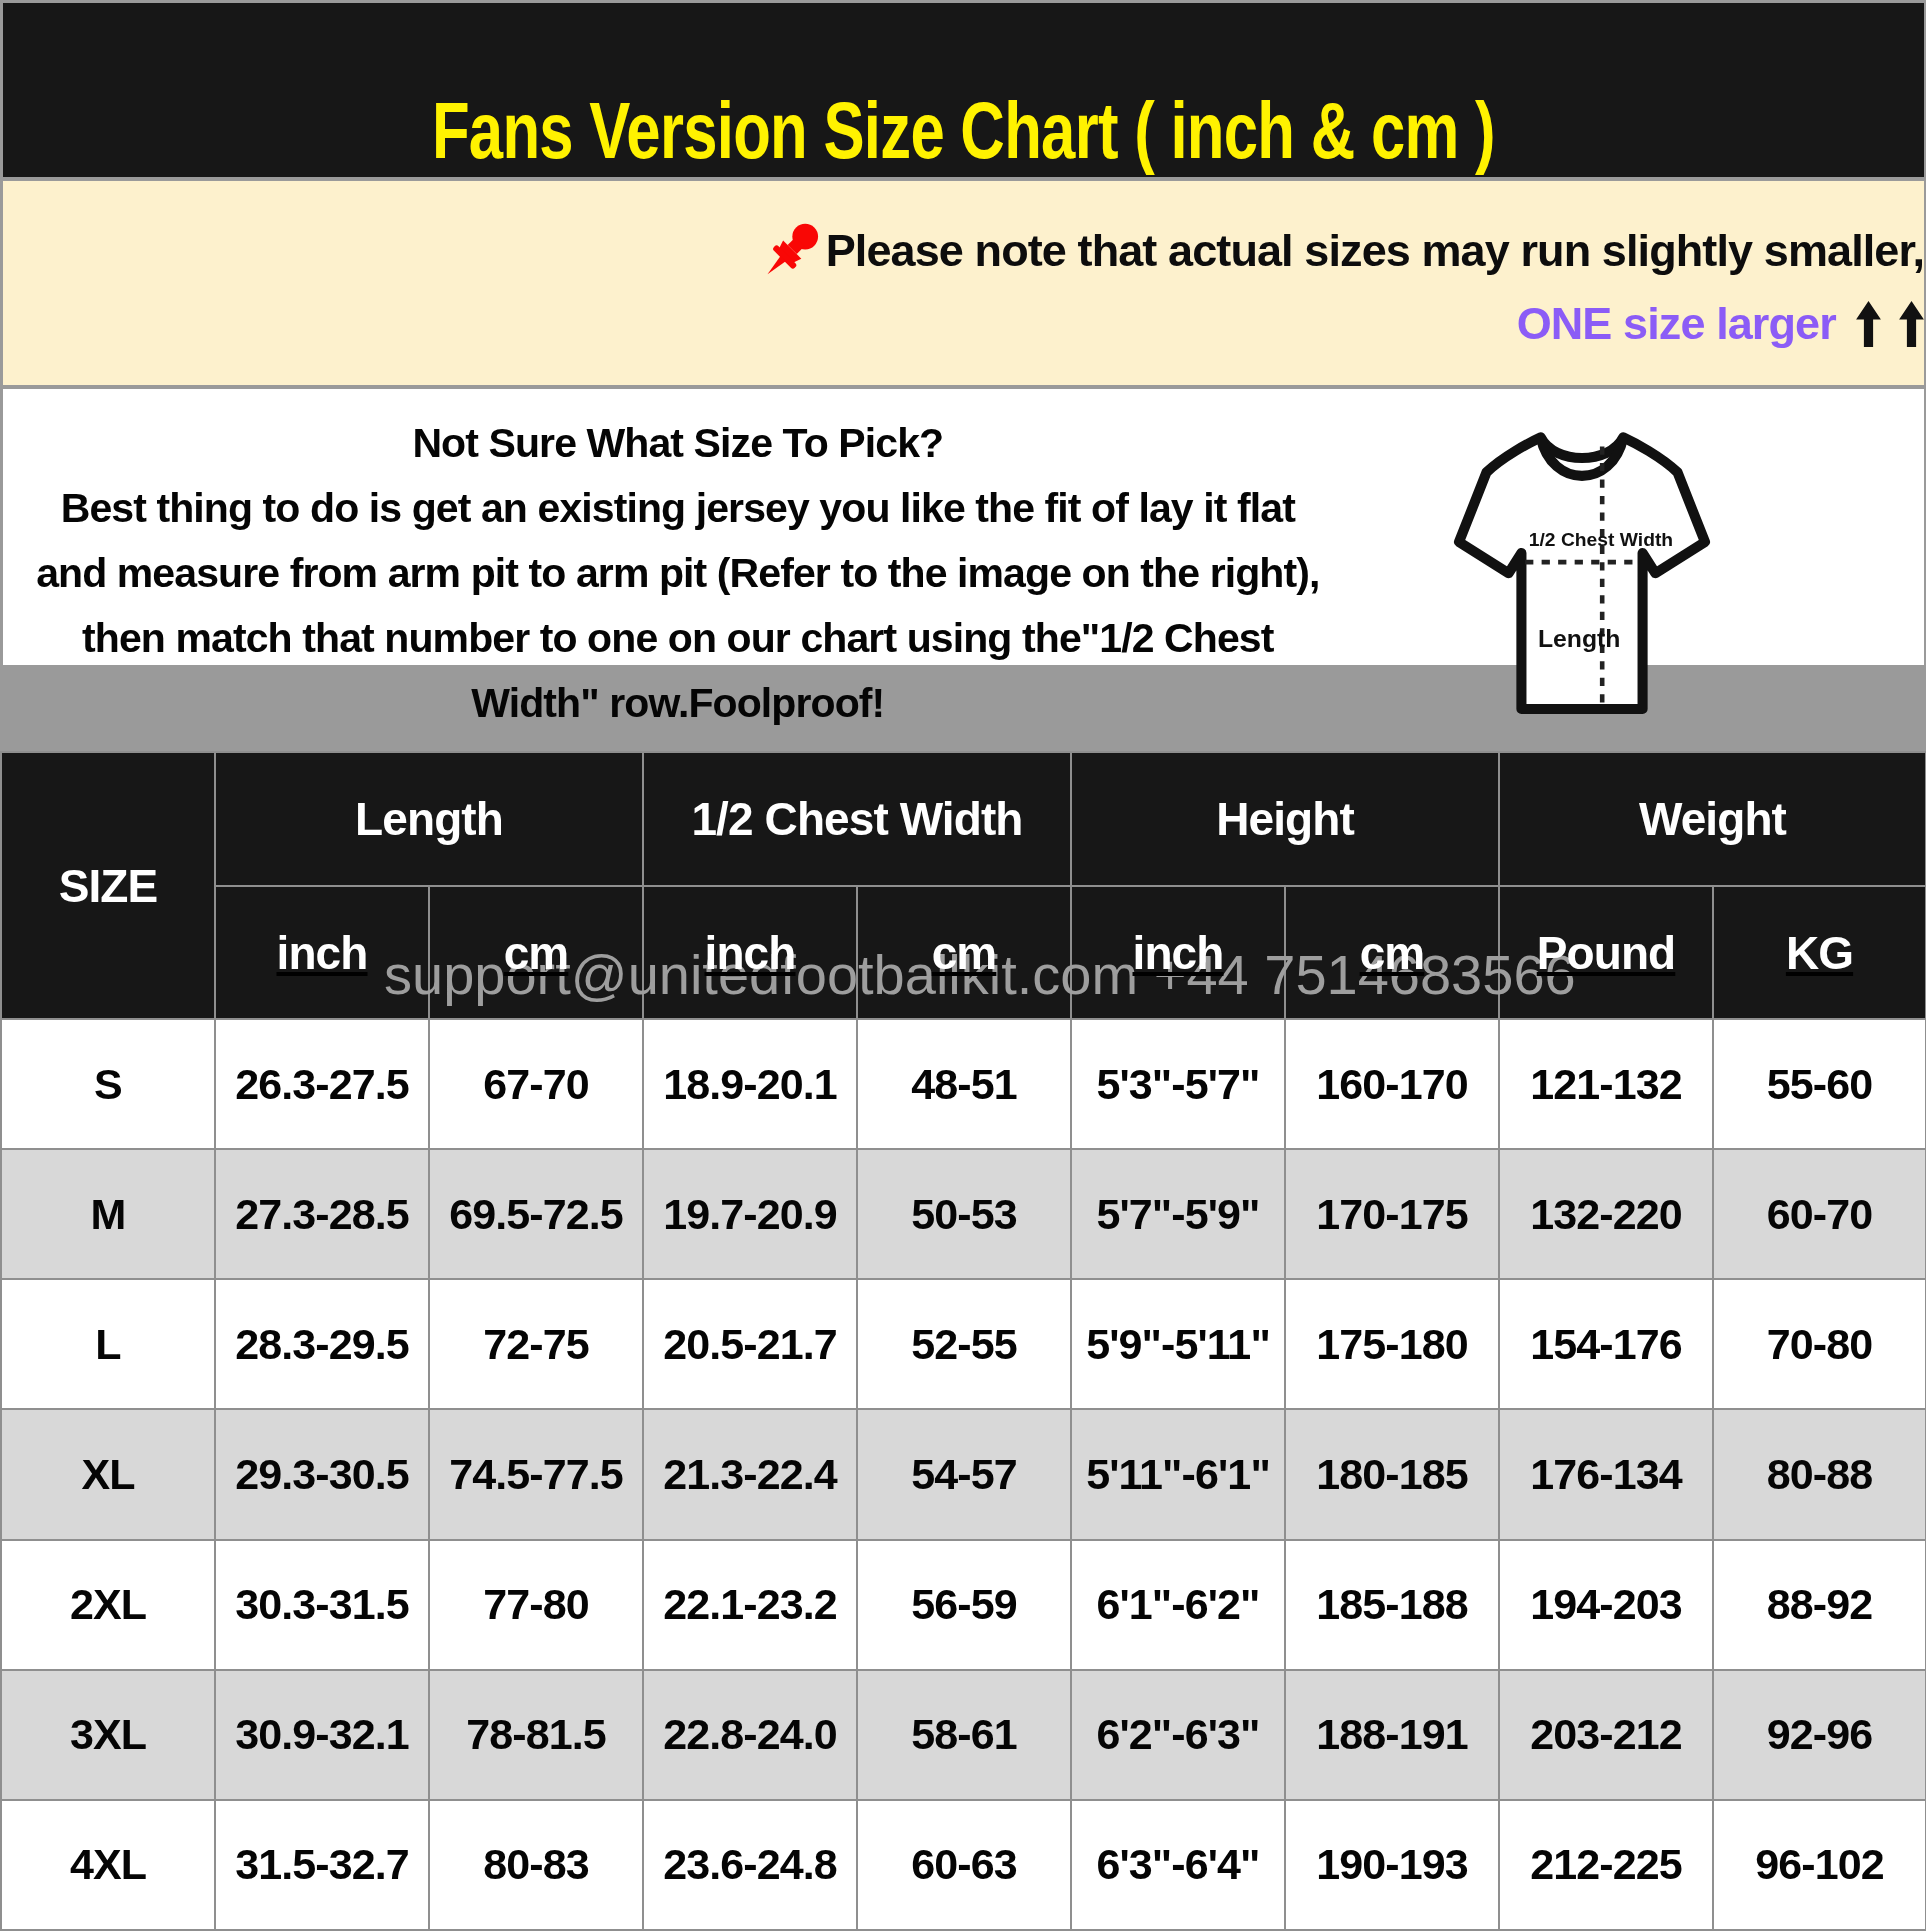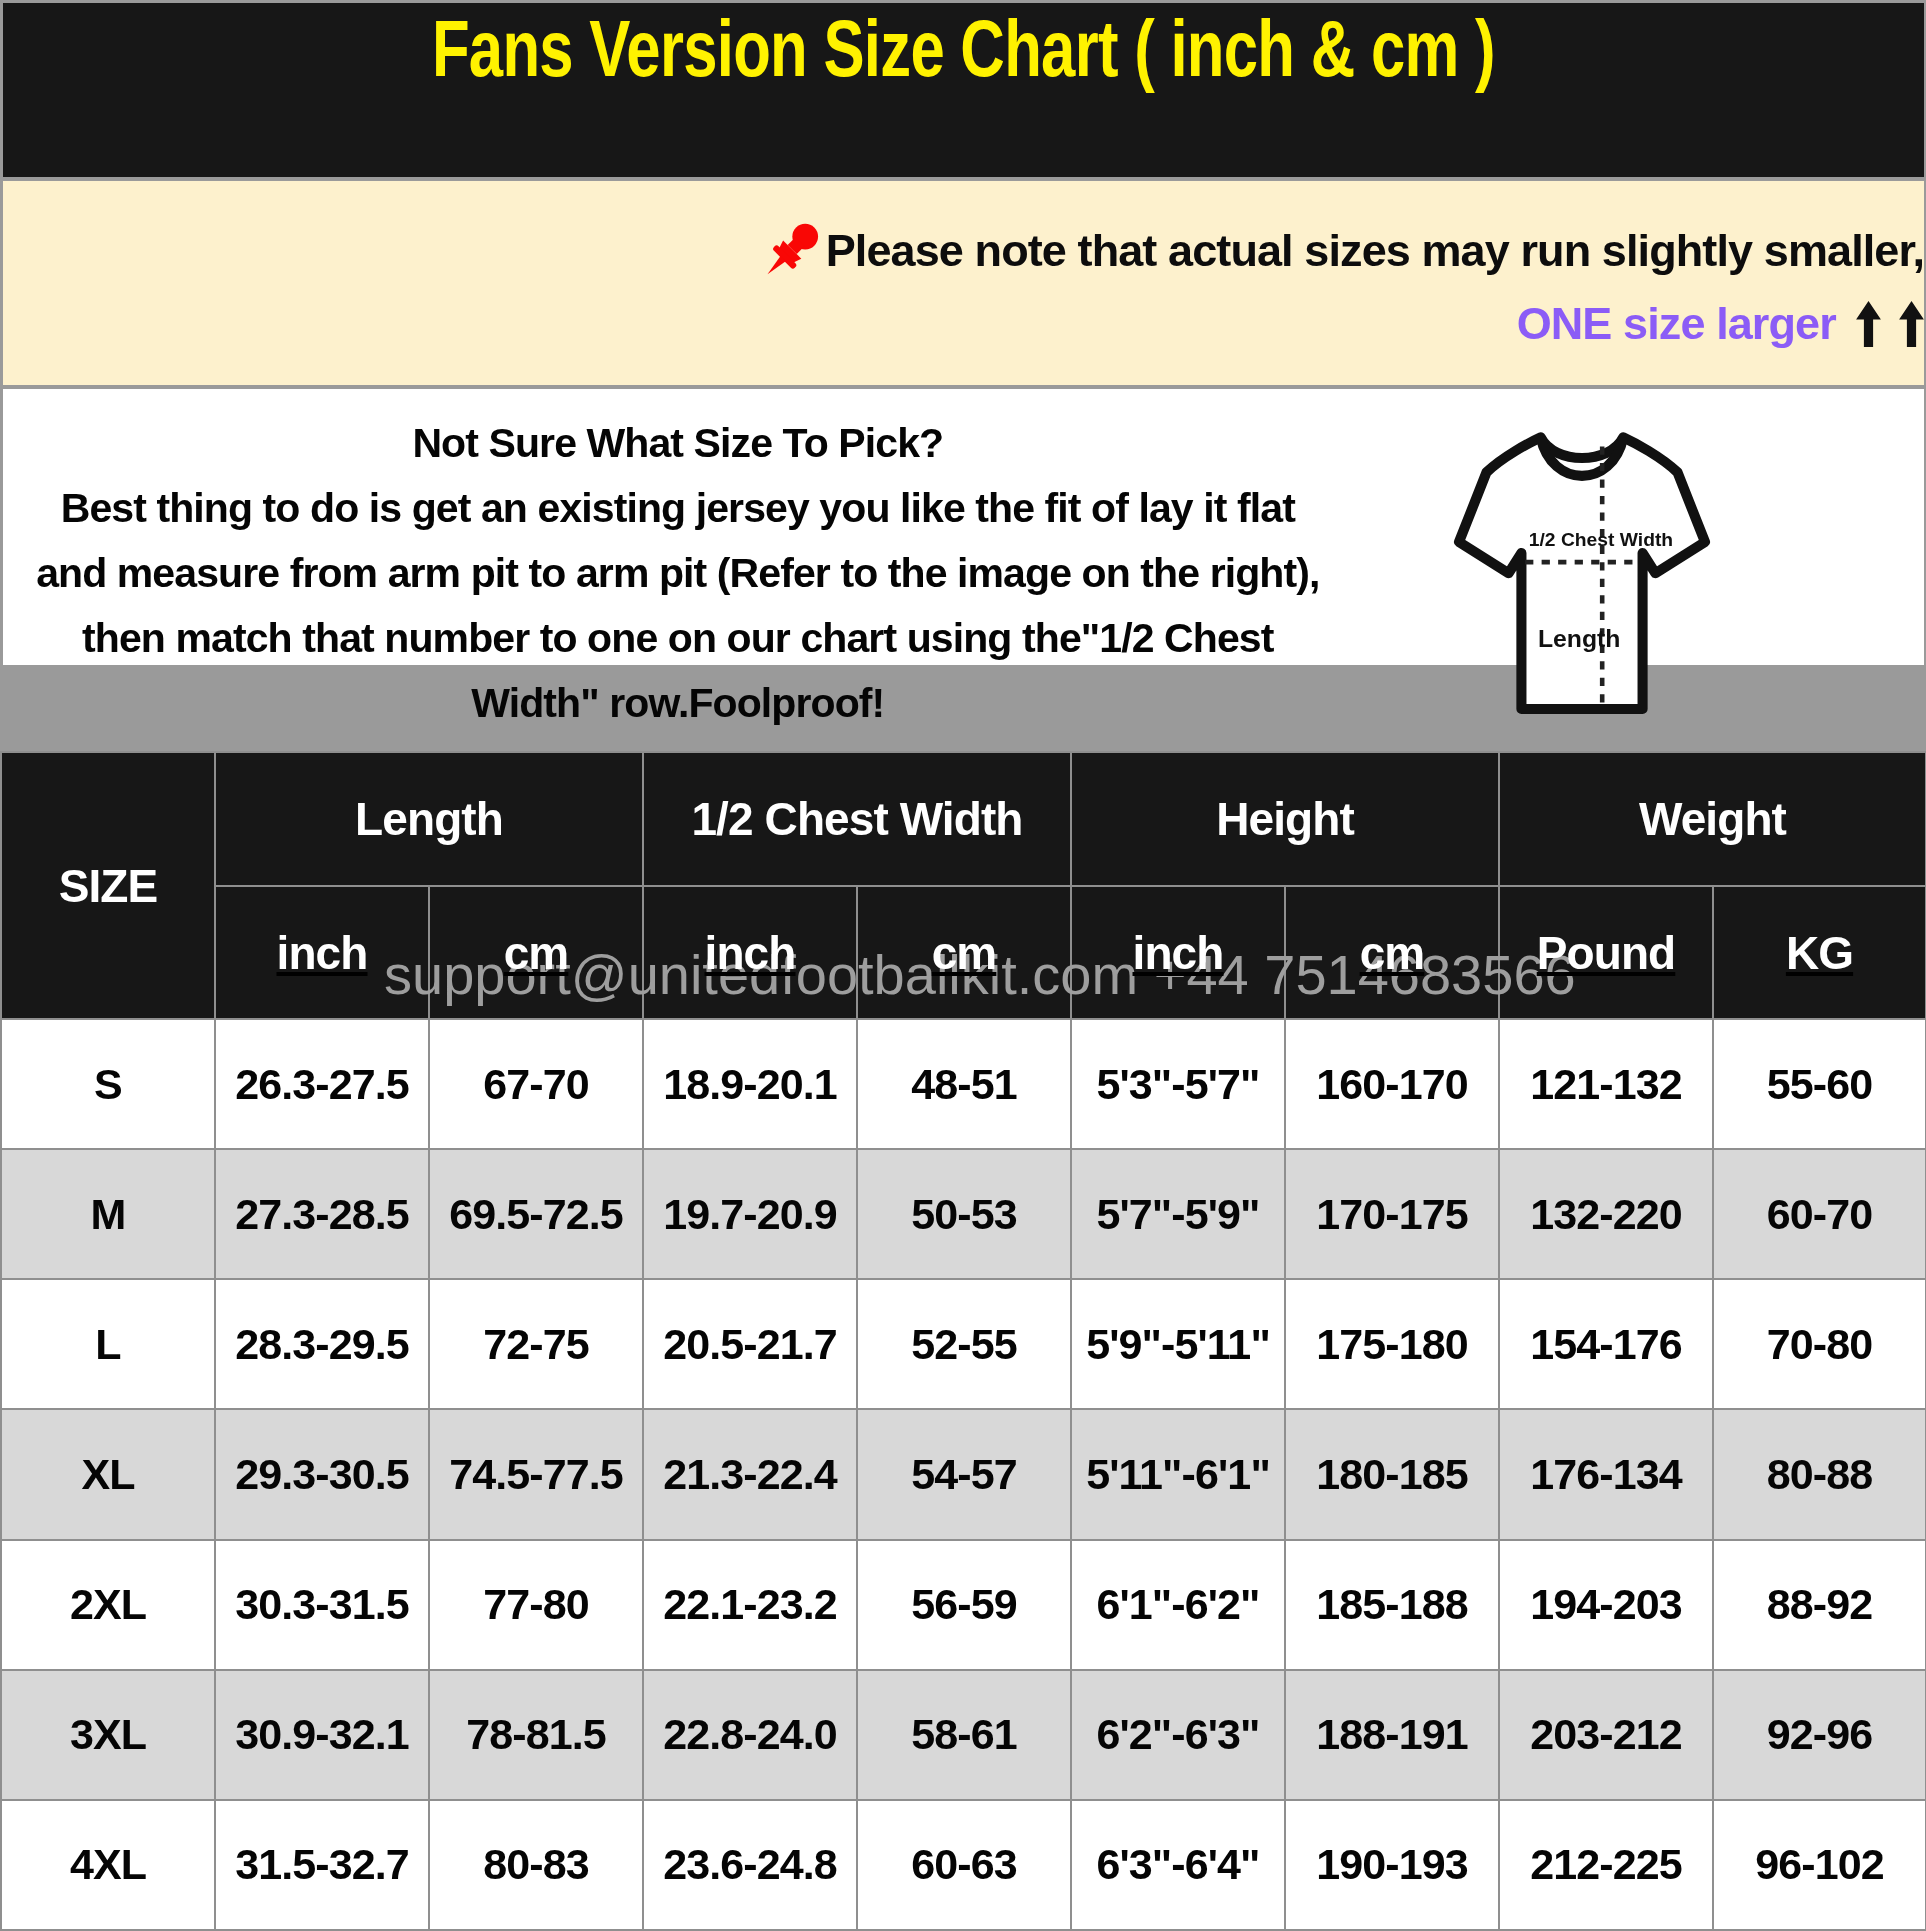--- a/index.html
+++ b/index.html
@@ -8,21 +8,21 @@
     background:#9a9a9a;
     font-family:"Liberation Sans", sans-serif;
     position:relative;
     overflow:hidden;
   }
   .section{position:absolute;left:2.8px;right:2.8px;}
 
   
   .title-bar{
     top:2.8px;height:174px;background:#171717;
-    display:flex;align-items:flex-start;justify-content:center;
+    display:flex;align-items:flex-end;justify-content:center;
   }
   .title-text{
     color:#FFF200;font-size:79px;font-weight:700;white-space:nowrap;
     display:inline-block;transform:scaleX(0.78);transform-origin:center;
     letter-spacing:-0.9px;
   }
 
   
   .notice-bar{
     top:181px;height:204px;background:#FDF1CD;

